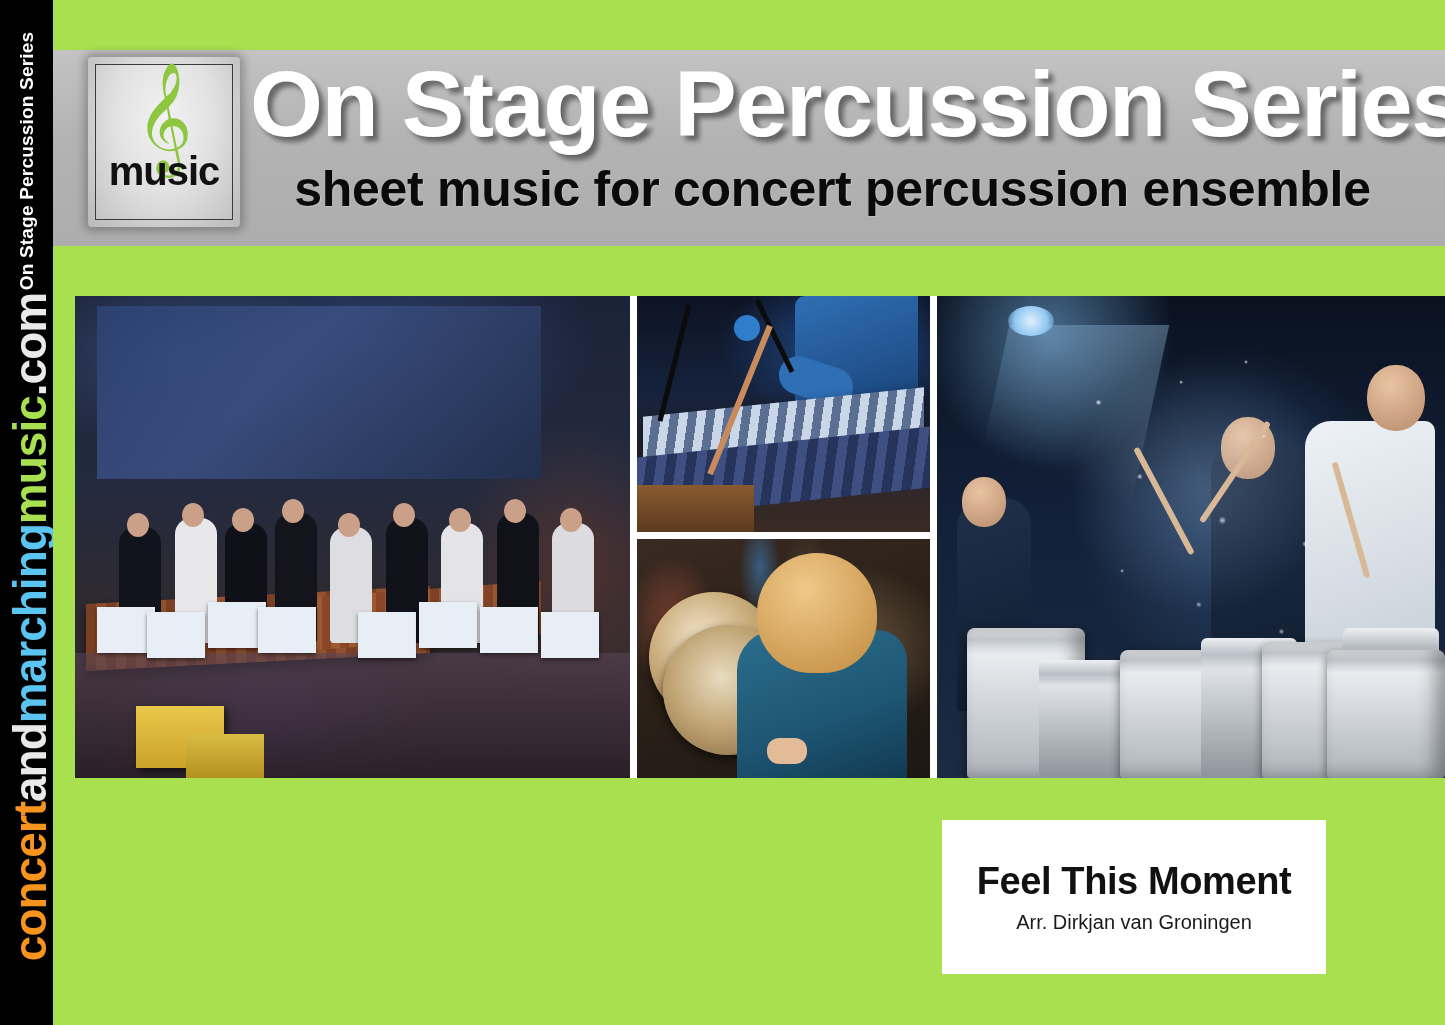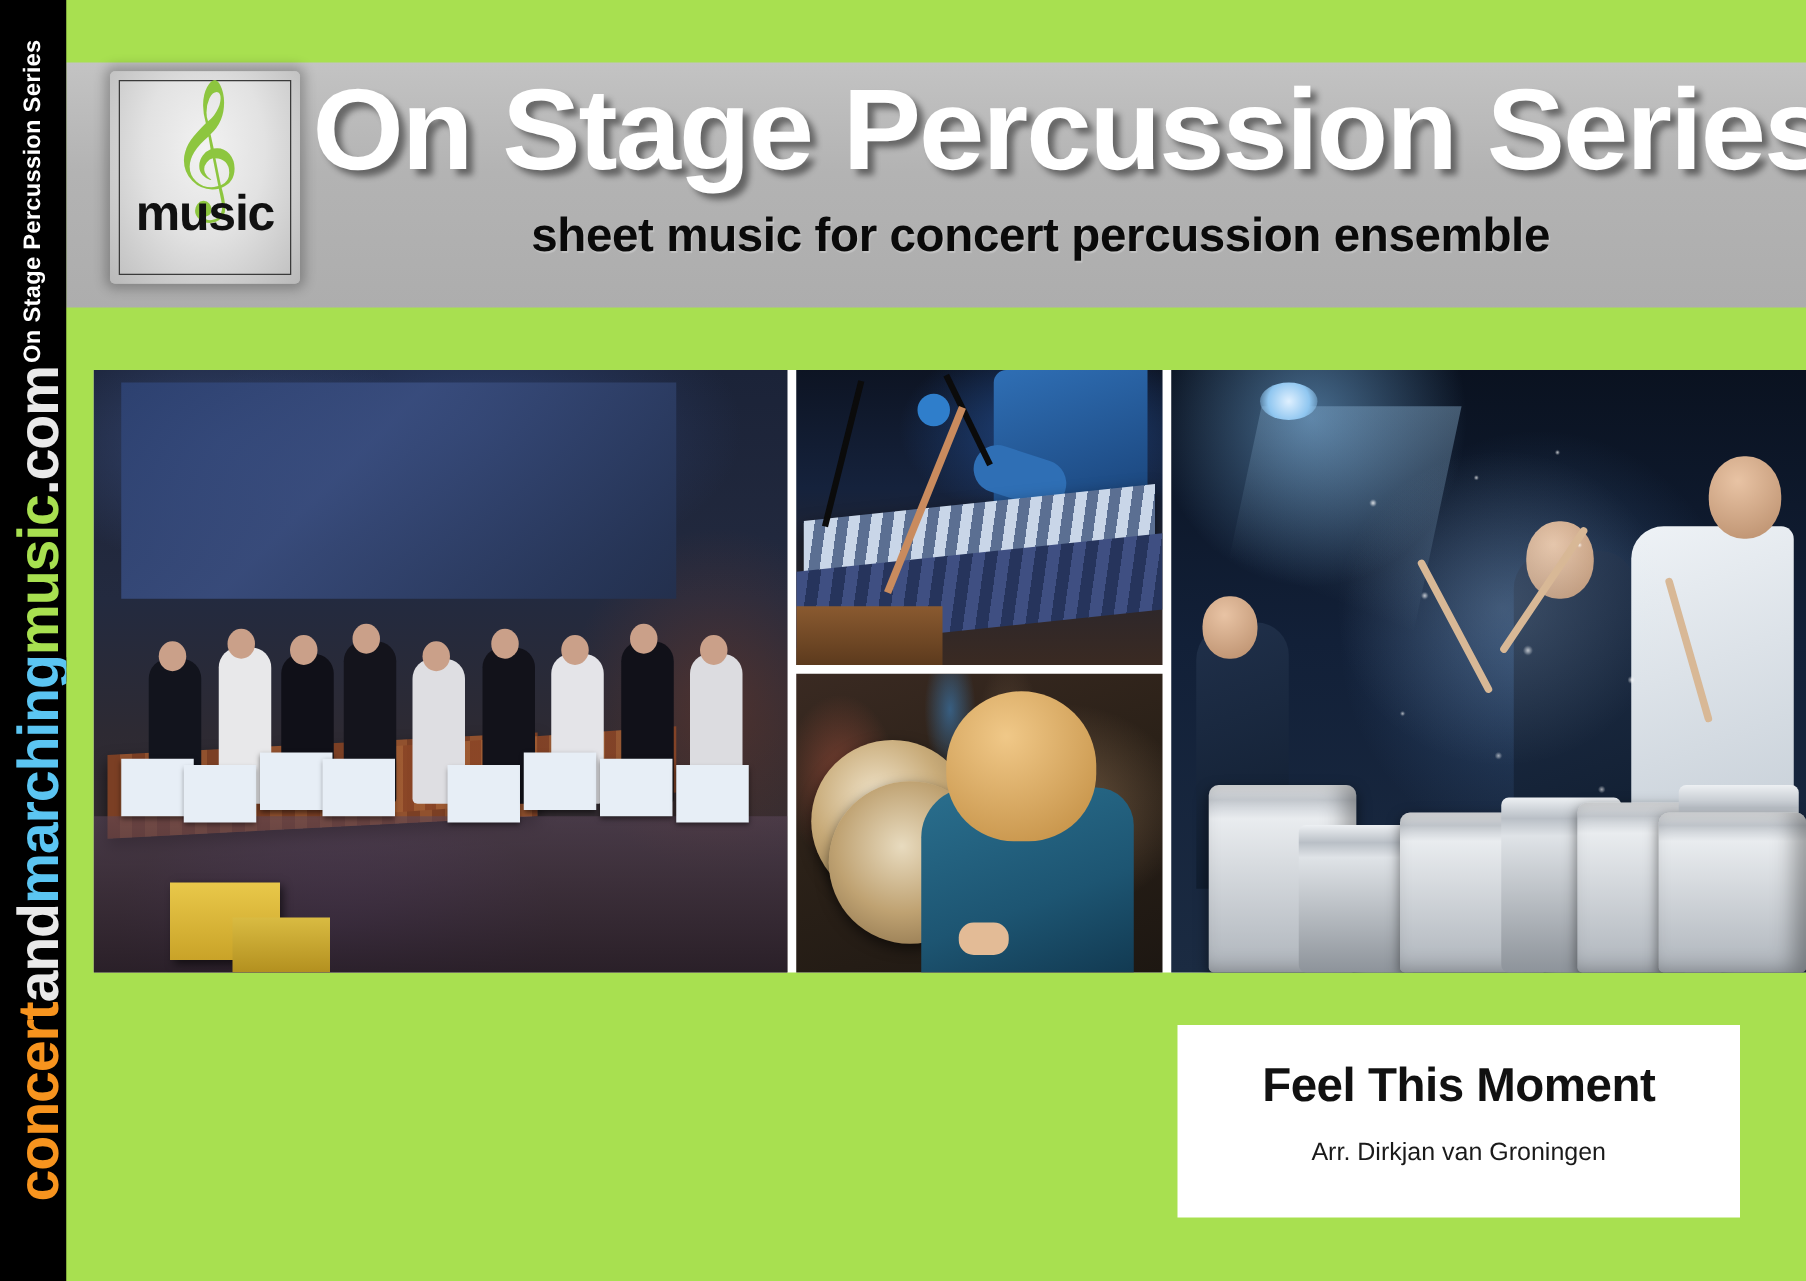--- a/index.html
+++ b/index.html
@@ -111,21 +111,21 @@
     white-space:nowrap;
     z-index:21;
     transform:scaleX(1.02);
     transform-origin:left center;
   }
   .series-sub{
     position:absolute;left:250px;top:168px;right:30px;
     text-align:center;
     font-family:"Liberation Sans Narrow","Liberation Sans",sans-serif;
     font-weight:bold;
-    font-size:38px;line-height:42px;
+    font-size:50px;line-height:42px;
     color:#0a0a0a;
     letter-spacing:-.3px;
     white-space:nowrap;
     z-index:21;
     text-shadow:1px 1px 1px rgba(255,255,255,.25);
   }
 
   
   .collage{
     position:absolute;left:75px;top:296px;width:1370px;height:482px;
@@ -250,39 +250,39 @@
   .p4 .person{position:absolute;bottom:14%;width:90px;height:60%;
       background:linear-gradient(160deg,#20304a,#0f1c2e);border-radius:30px 26px 0 0;}
   .p4 .head{position:absolute;width:54px;height:62px;border-radius:48%;
       background:radial-gradient(circle at 40% 30%,#e8c3a4,#b88c6a);}
   .p4 .shirt-w{position:absolute;right:2%;bottom:16%;width:130px;height:58%;
       background:linear-gradient(160deg,#eef2f6,#c2cbd4);border-radius:26px 10px 0 0;}
   .p4 .stick{position:absolute;width:6px;height:120px;background:#d8b896;border-radius:3px;}
 
   
   .title-card{
-    position:absolute;left:942px;top:820px;width:450px;height:154px;
+    position:absolute;left:942px;top:820px;width:384px;height:154px;
     background:#ffffff;
     z-index:30;
     display:flex;flex-direction:column;align-items:center;justify-content:center;
   }
   .piece-title{
     font-family:"Liberation Sans Narrow","Liberation Sans",sans-serif;
     font-weight:bold;
     font-size:38px;line-height:42px;
     color:#111;letter-spacing:-.4px;
     margin:0 0 8px 0;
     text-align:center;
   }
   .piece-arr{
     font-family:"Liberation Sans","DejaVu Sans",sans-serif;
     font-weight:normal;
     font-size:20px;line-height:24px;
     color:#1a1a1a;
-    margin:12px;
+    margin:0;
     text-align:center;
   }
 </style>
 </head>
 <body>
 
 <div id="page">
 
   <div class="spine">
     <div class="spine-top-text">On Stage Percussion Series</div>

